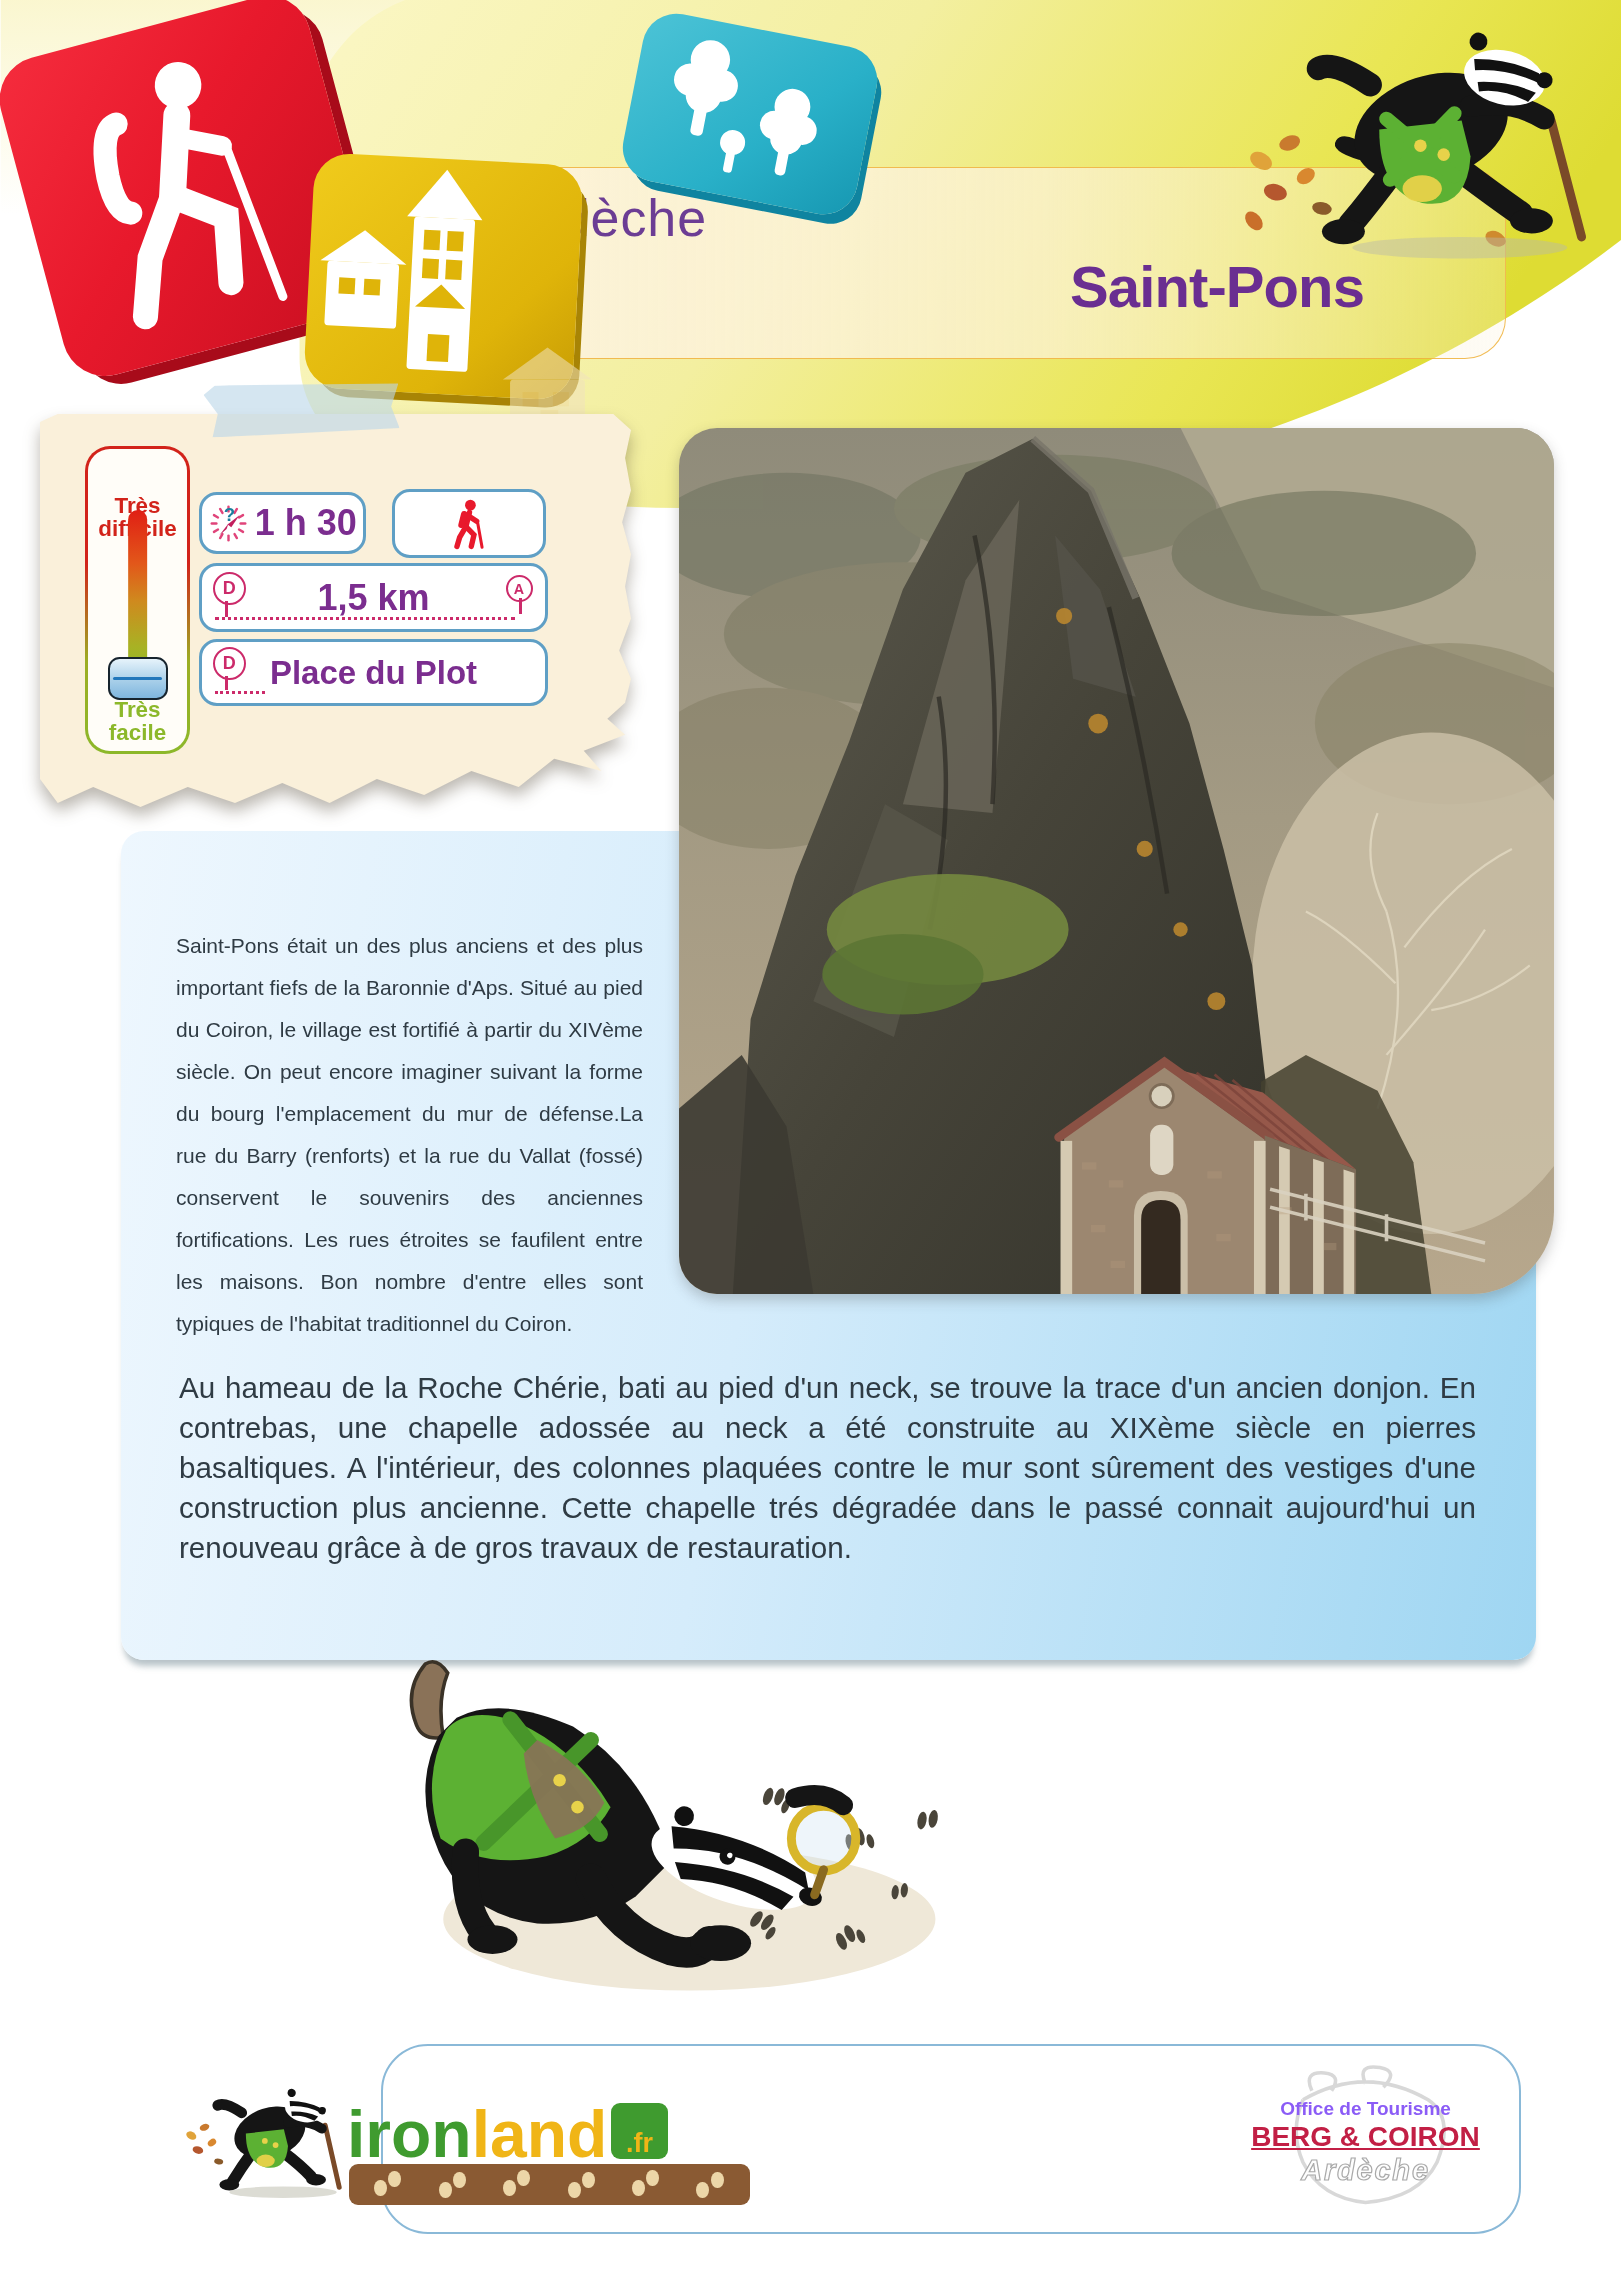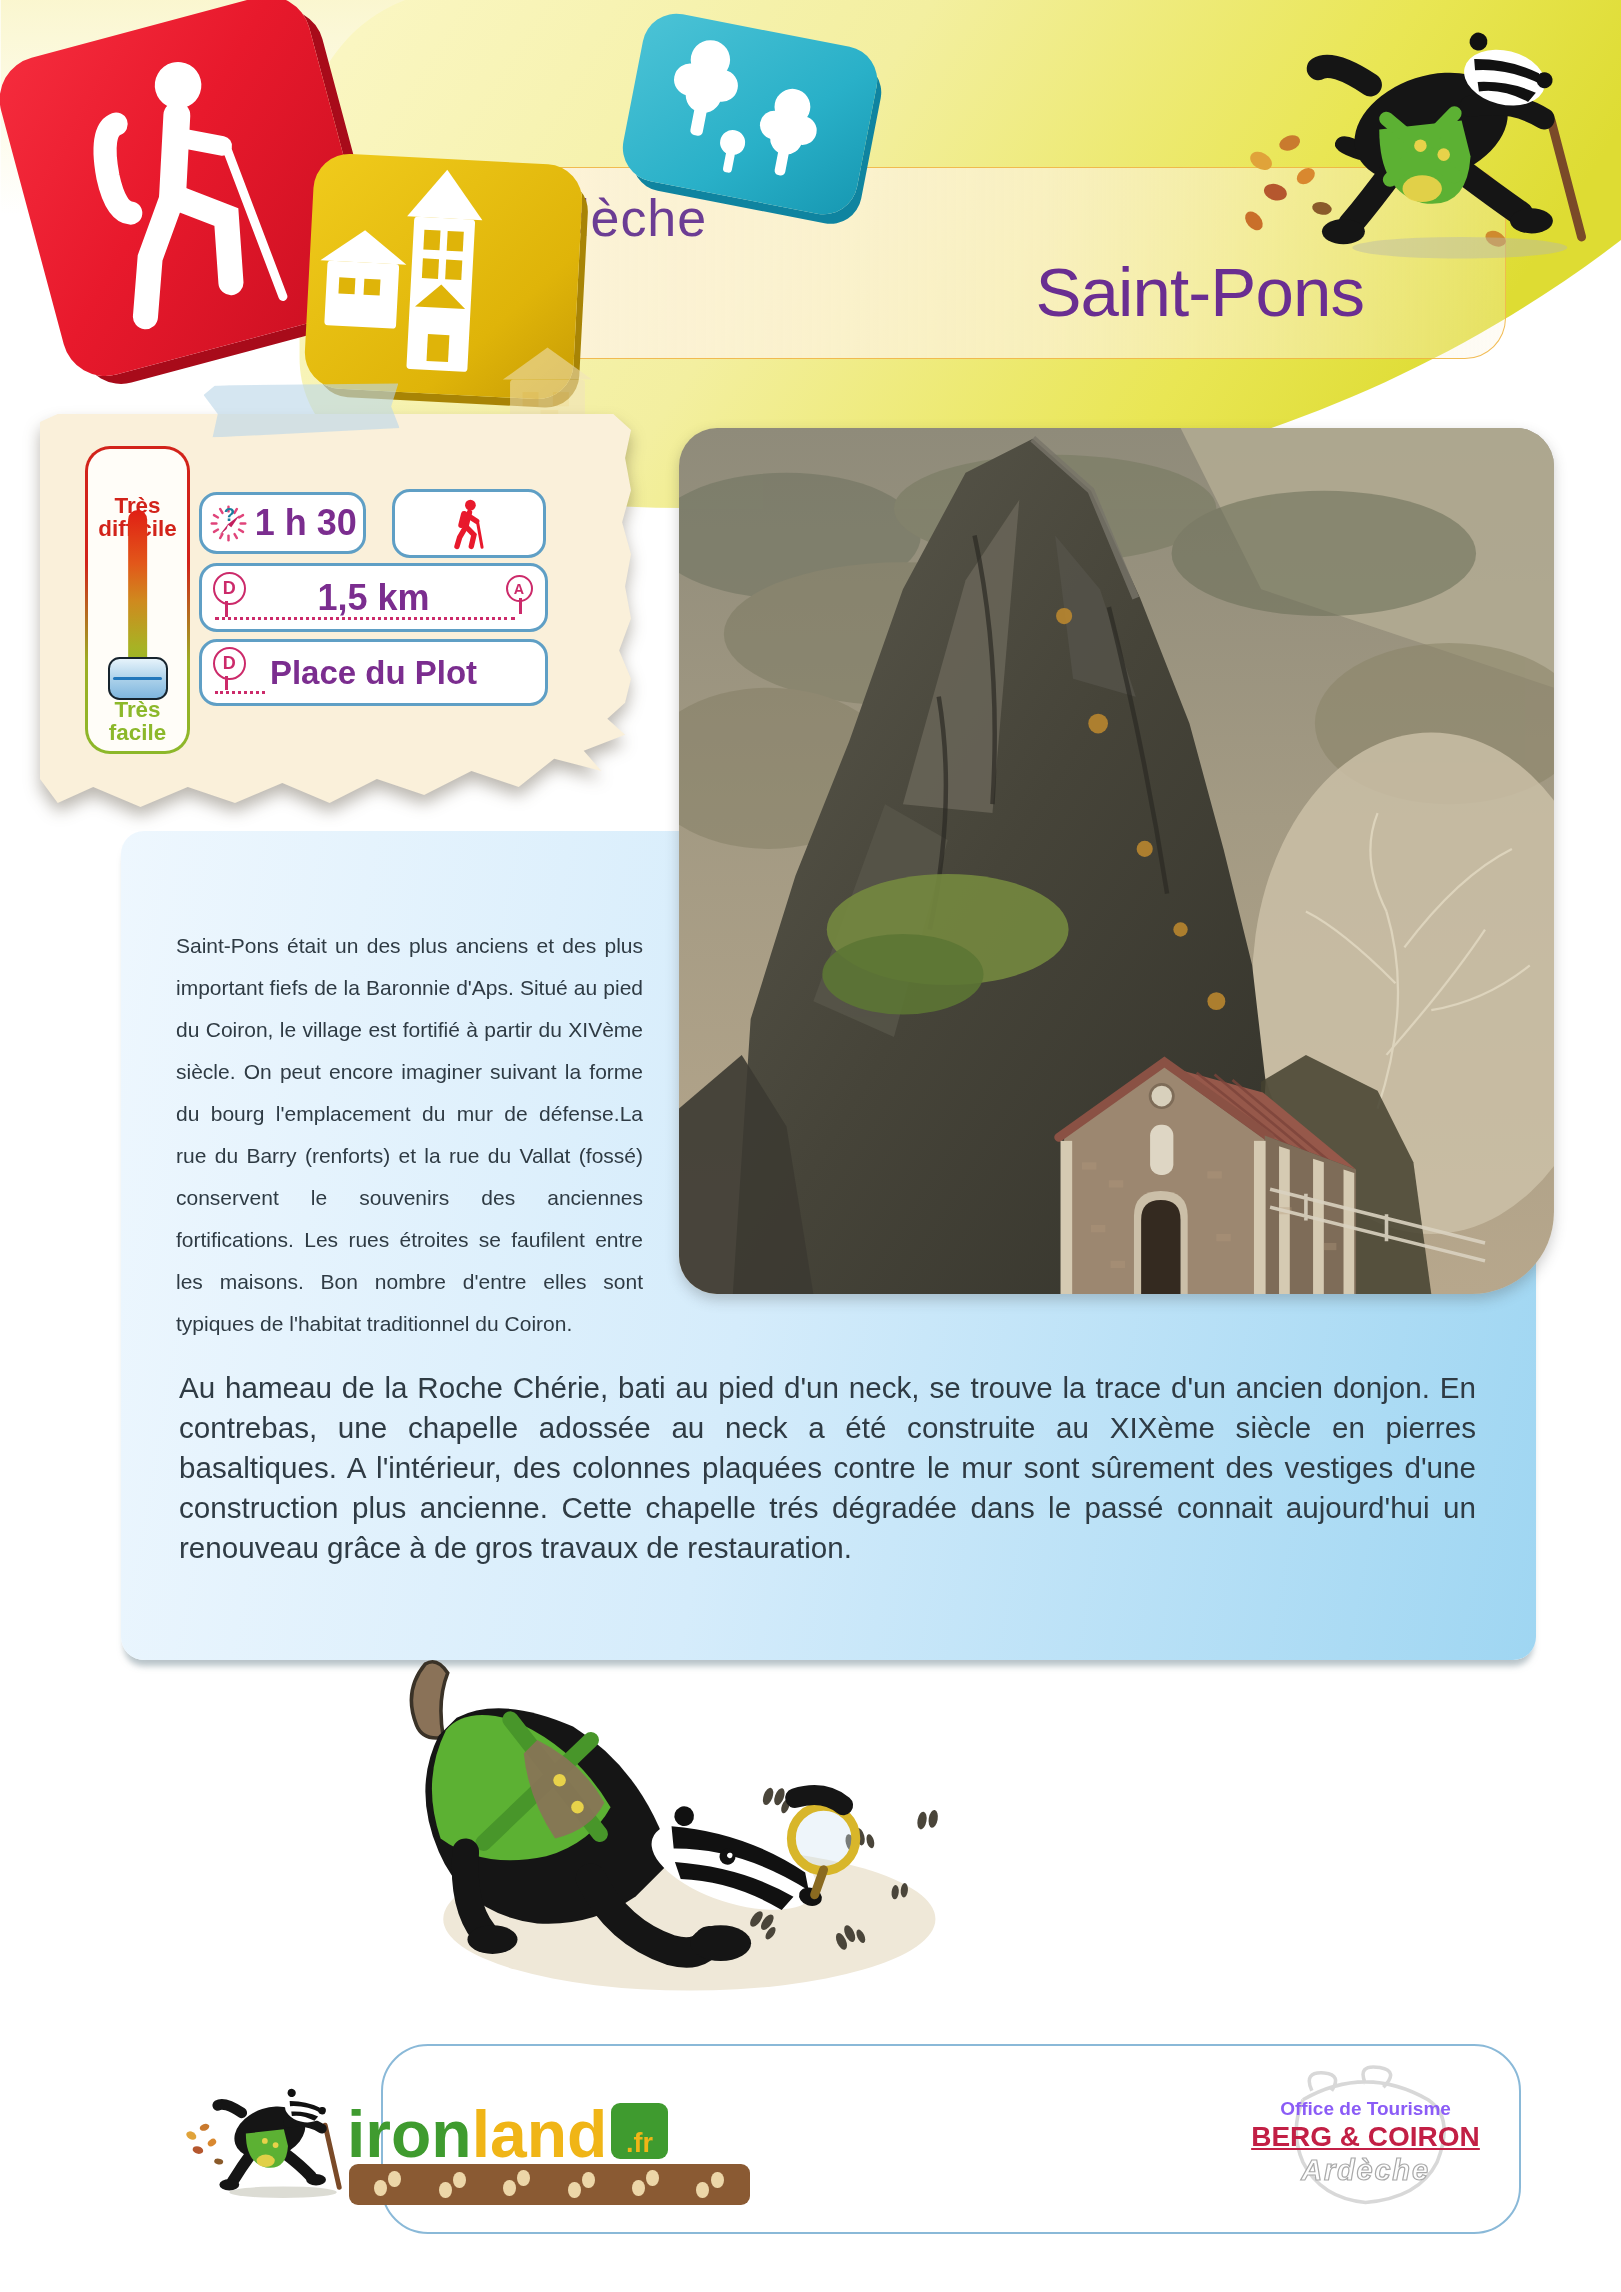--- a/index.html
+++ b/index.html
@@ -6,21 +6,21 @@
   .page{position:relative;width:1622px;height:2293px;background:#ffffff;overflow:hidden;
         font-family:"Liberation Sans",sans-serif;}
   .abs{position:absolute;}
 
   
   .hdr-svg{left:0;top:0;}
   .hdr-band{left:488px;top:167px;width:1016px;height:190px;border-radius:41px;
     background:linear-gradient(90deg,rgba(252,242,218,.95) 0%,rgba(252,242,218,.72) 55%,rgba(252,242,218,.28) 100%);
     border:1.8px solid rgba(238,176,56,.85);}
   .region{left:507px;top:188px;font-size:52px;color:#6c3d94;letter-spacing:0.9px;}
-  .title{left:878px;top:253px;width:486px;text-align:right;font-size:69px;font-weight:normal;
+  .title{left:878px;top:253px;width:486px;text-align:right;font-size:58px;font-weight:bold;
     color:#6a2e91;letter-spacing:-0.9px;}
 
   .cube{border-radius:43px;}
   .cube-red{left:27px;top:21.5px;width:319px;height:328px;transform:rotate(-15deg);
     background:linear-gradient(135deg,#f52c3d 0%,#e8192c 45%,#c90f21 100%);
     box-shadow:12.5px 14.3px 0 -2.7px #a80b1a;}
   .cube-yellow{left:309px;top:159px;width:269px;height:235px;transform:rotate(3deg);
     background:linear-gradient(135deg,#f0cb1c,#dfb409 70%,#c79c05);
     box-shadow:9px 10.7px 0 -2.7px #a88405;border-radius:36px;}
   .cube-teal{left:631px;top:29px;width:238px;height:170px;transform:rotate(11deg);

